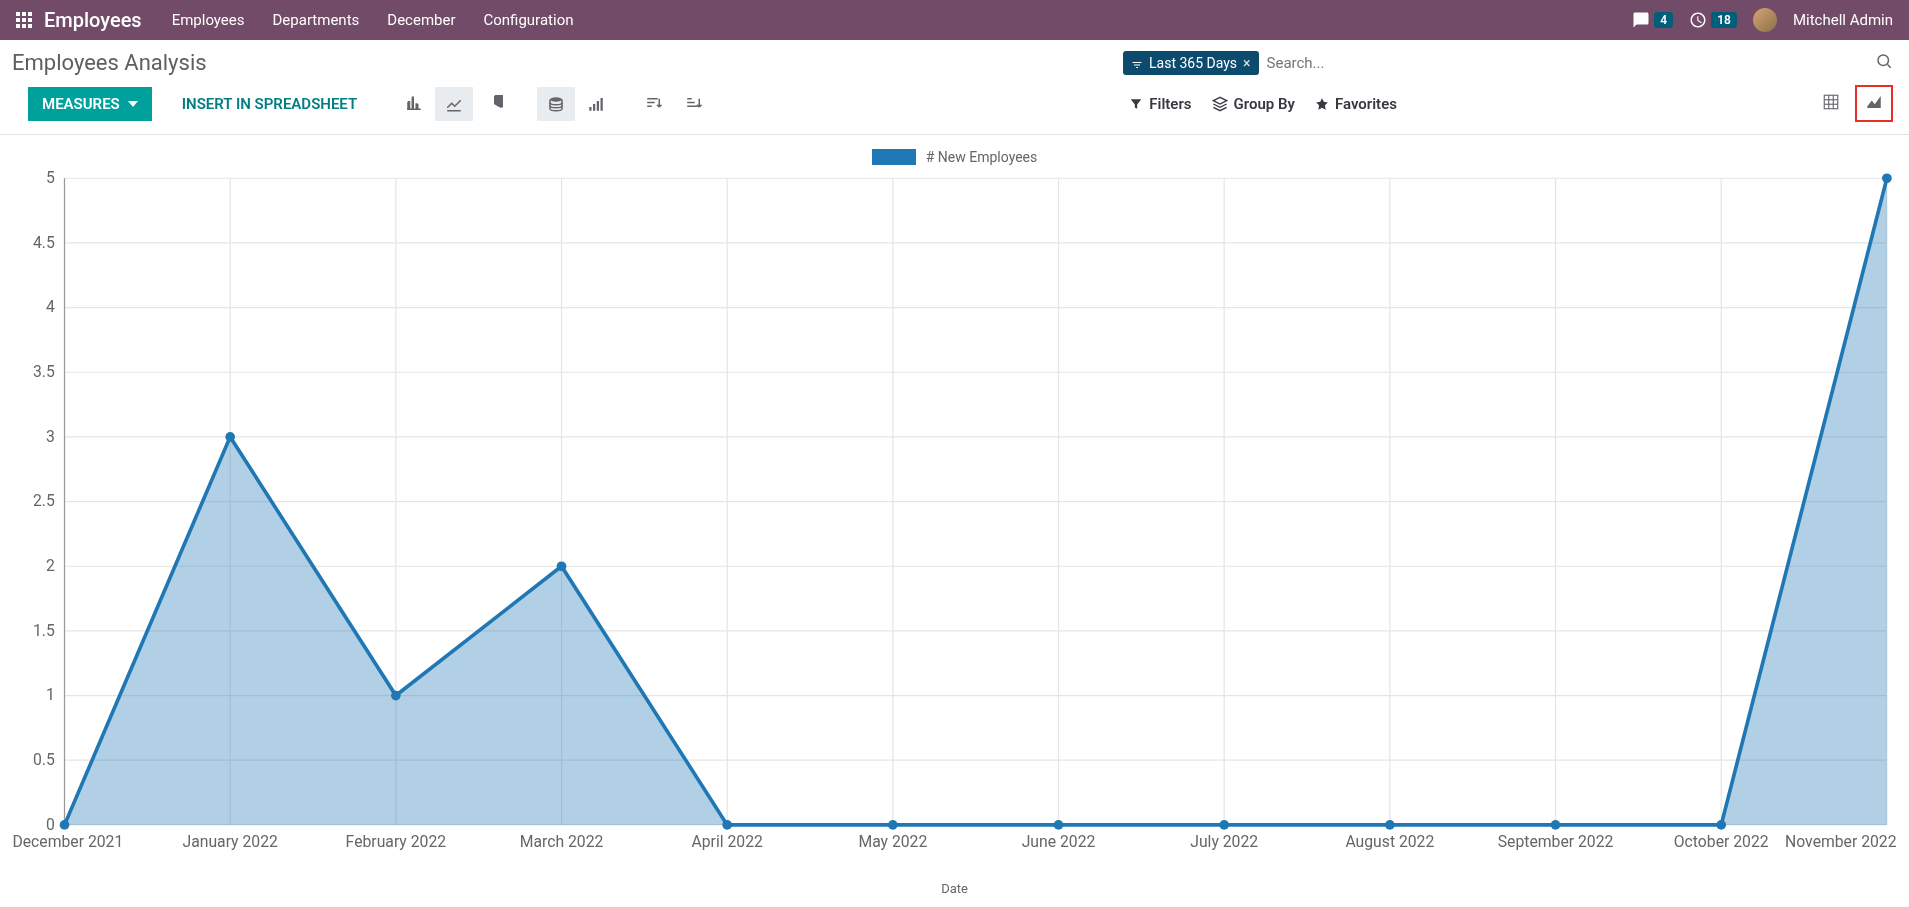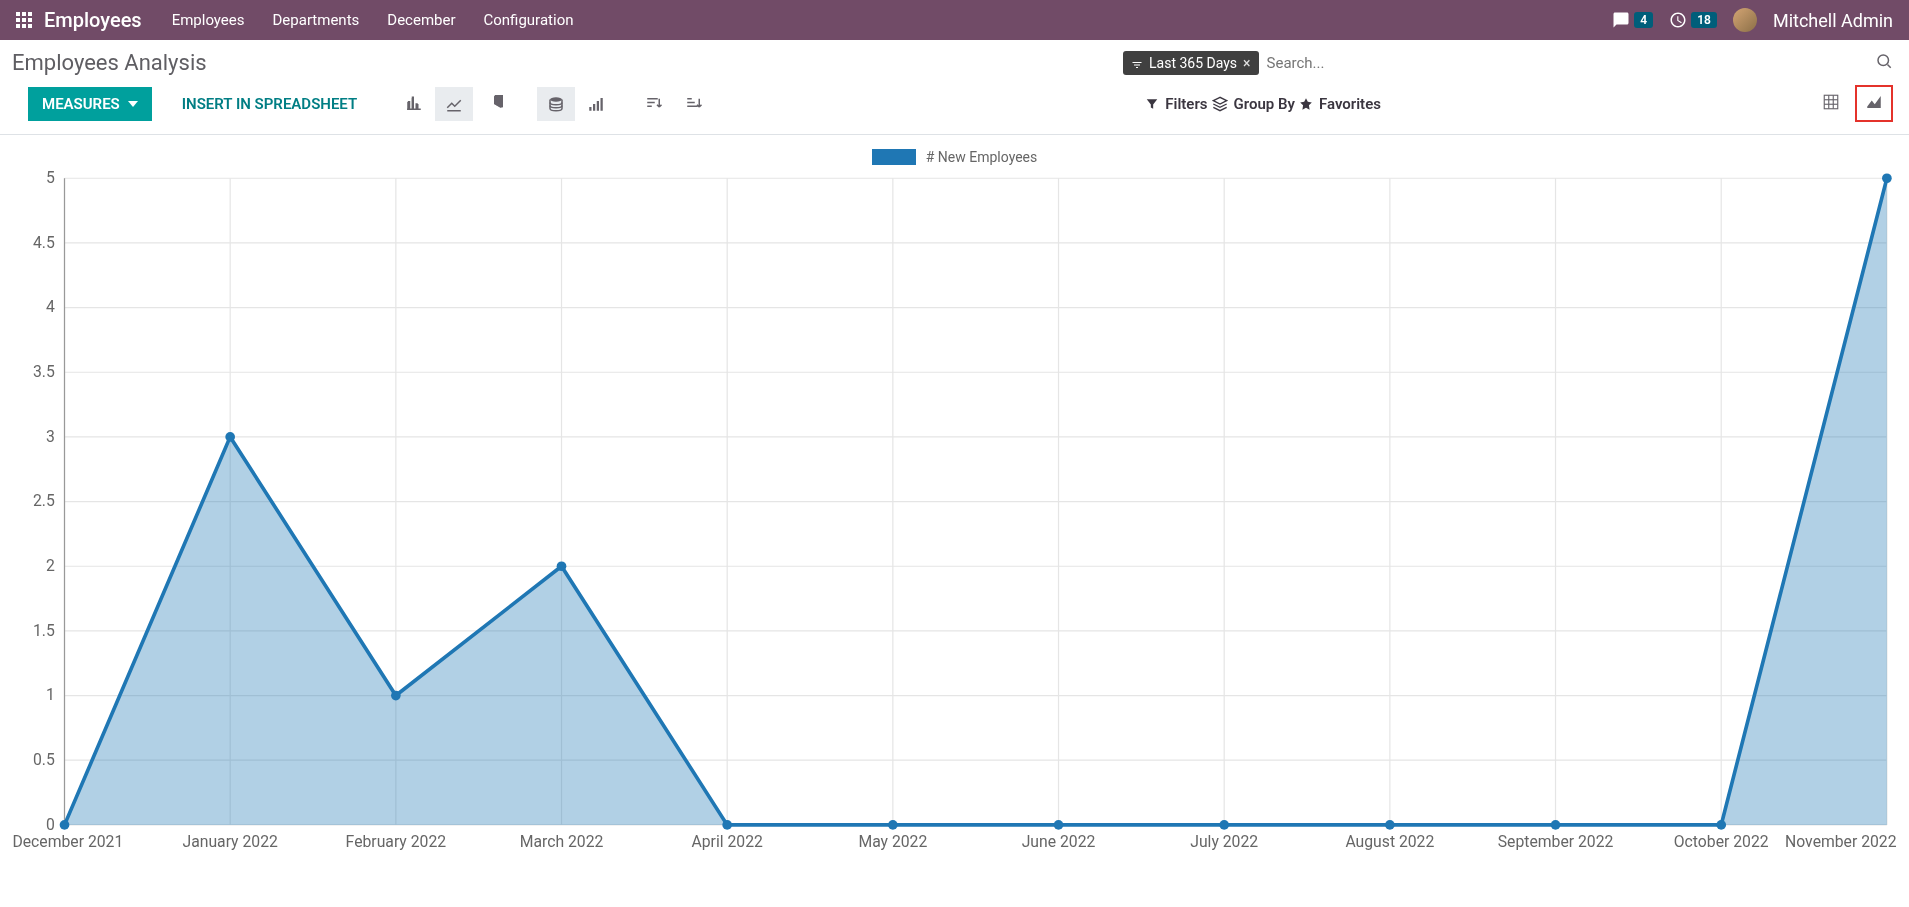--- a/index.html
+++ b/index.html
@@ -59,21 +59,21 @@
   font-weight: 600;
 }
 .avatar {
   width: 24px;
   height: 24px;
   border-radius: 50%;
   background: linear-gradient(135deg, #d4a574, #8b6f47);
   display: inline-block;
 }
 .user-name {
-  font-size: 18px;
+  font-size: 15px;
 }
 
 .control-row {
   display: flex;
   align-items: center;
   padding: 10px 16px 6px 12px;
   gap: 12px;
 }
 .page-title {
   font-size: 22px;
@@ -81,21 +81,21 @@
   flex-shrink: 0;
 }
 .search-area {
   margin-left: auto;
   display: flex;
   align-items: center;
   gap: 8px;
   flex: 0 1 770px;
 }
 .filter-chip {
-  background: #404040;
+  background: #0c4a6e;
   color: #fff;
   display: flex;
   align-items: flex-end;
   padding: 4px 8px;
   border-radius: 3px;
   font-size: 14px;
   gap: 6px;
 }
 .filter-chip .close-x {
   cursor: pointer;
@@ -162,21 +162,21 @@
   background: #e9ecef;
 }
 .sort-group {
   display: flex;
   margin-left: 12px;
   gap: 2px;
 }
 .filter-group {
   display: flex;
   margin-left: auto;
-  gap: 4px;
+  gap: 20px;
 }
 .filter-btn {
   background: transparent;
   border: none;
   font-size: 15px;
   color: #3b3640;
   cursor: pointer;
   display: flex;
   align-items: center;
   gap: 6px;
@@ -464,13 +464,14 @@
       <text x="455.45454545454544" y="558" text-anchor="middle" font-size="13" fill="#666">March 2022</text>
       <text x="592.2727272727273" y="558" text-anchor="middle" font-size="13" fill="#666">April 2022</text>
       <text x="729.0909090909091" y="558" text-anchor="middle" font-size="13" fill="#666">May 2022</text>
       <text x="865.9090909090909" y="558" text-anchor="middle" font-size="13" fill="#666">June 2022</text>
       <text x="1002.7272727272727" y="558" text-anchor="middle" font-size="13" fill="#666">July 2022</text>
       <text x="1139.5454545454545" y="558" text-anchor="middle" font-size="13" fill="#666">August 2022</text>
       <text x="1276.3636363636363" y="558" text-anchor="middle" font-size="13" fill="#666">September 2022</text>
       <text x="1413.1818181818182" y="558" text-anchor="middle" font-size="13" fill="#666">October 2022</text>
       <text x="1558" y="558" text-anchor="end" font-size="13" fill="#666">November 2022</text>
     </svg>
+  <div class="axis-label-x">Date</div>
 </div>
 
 </body></html>

